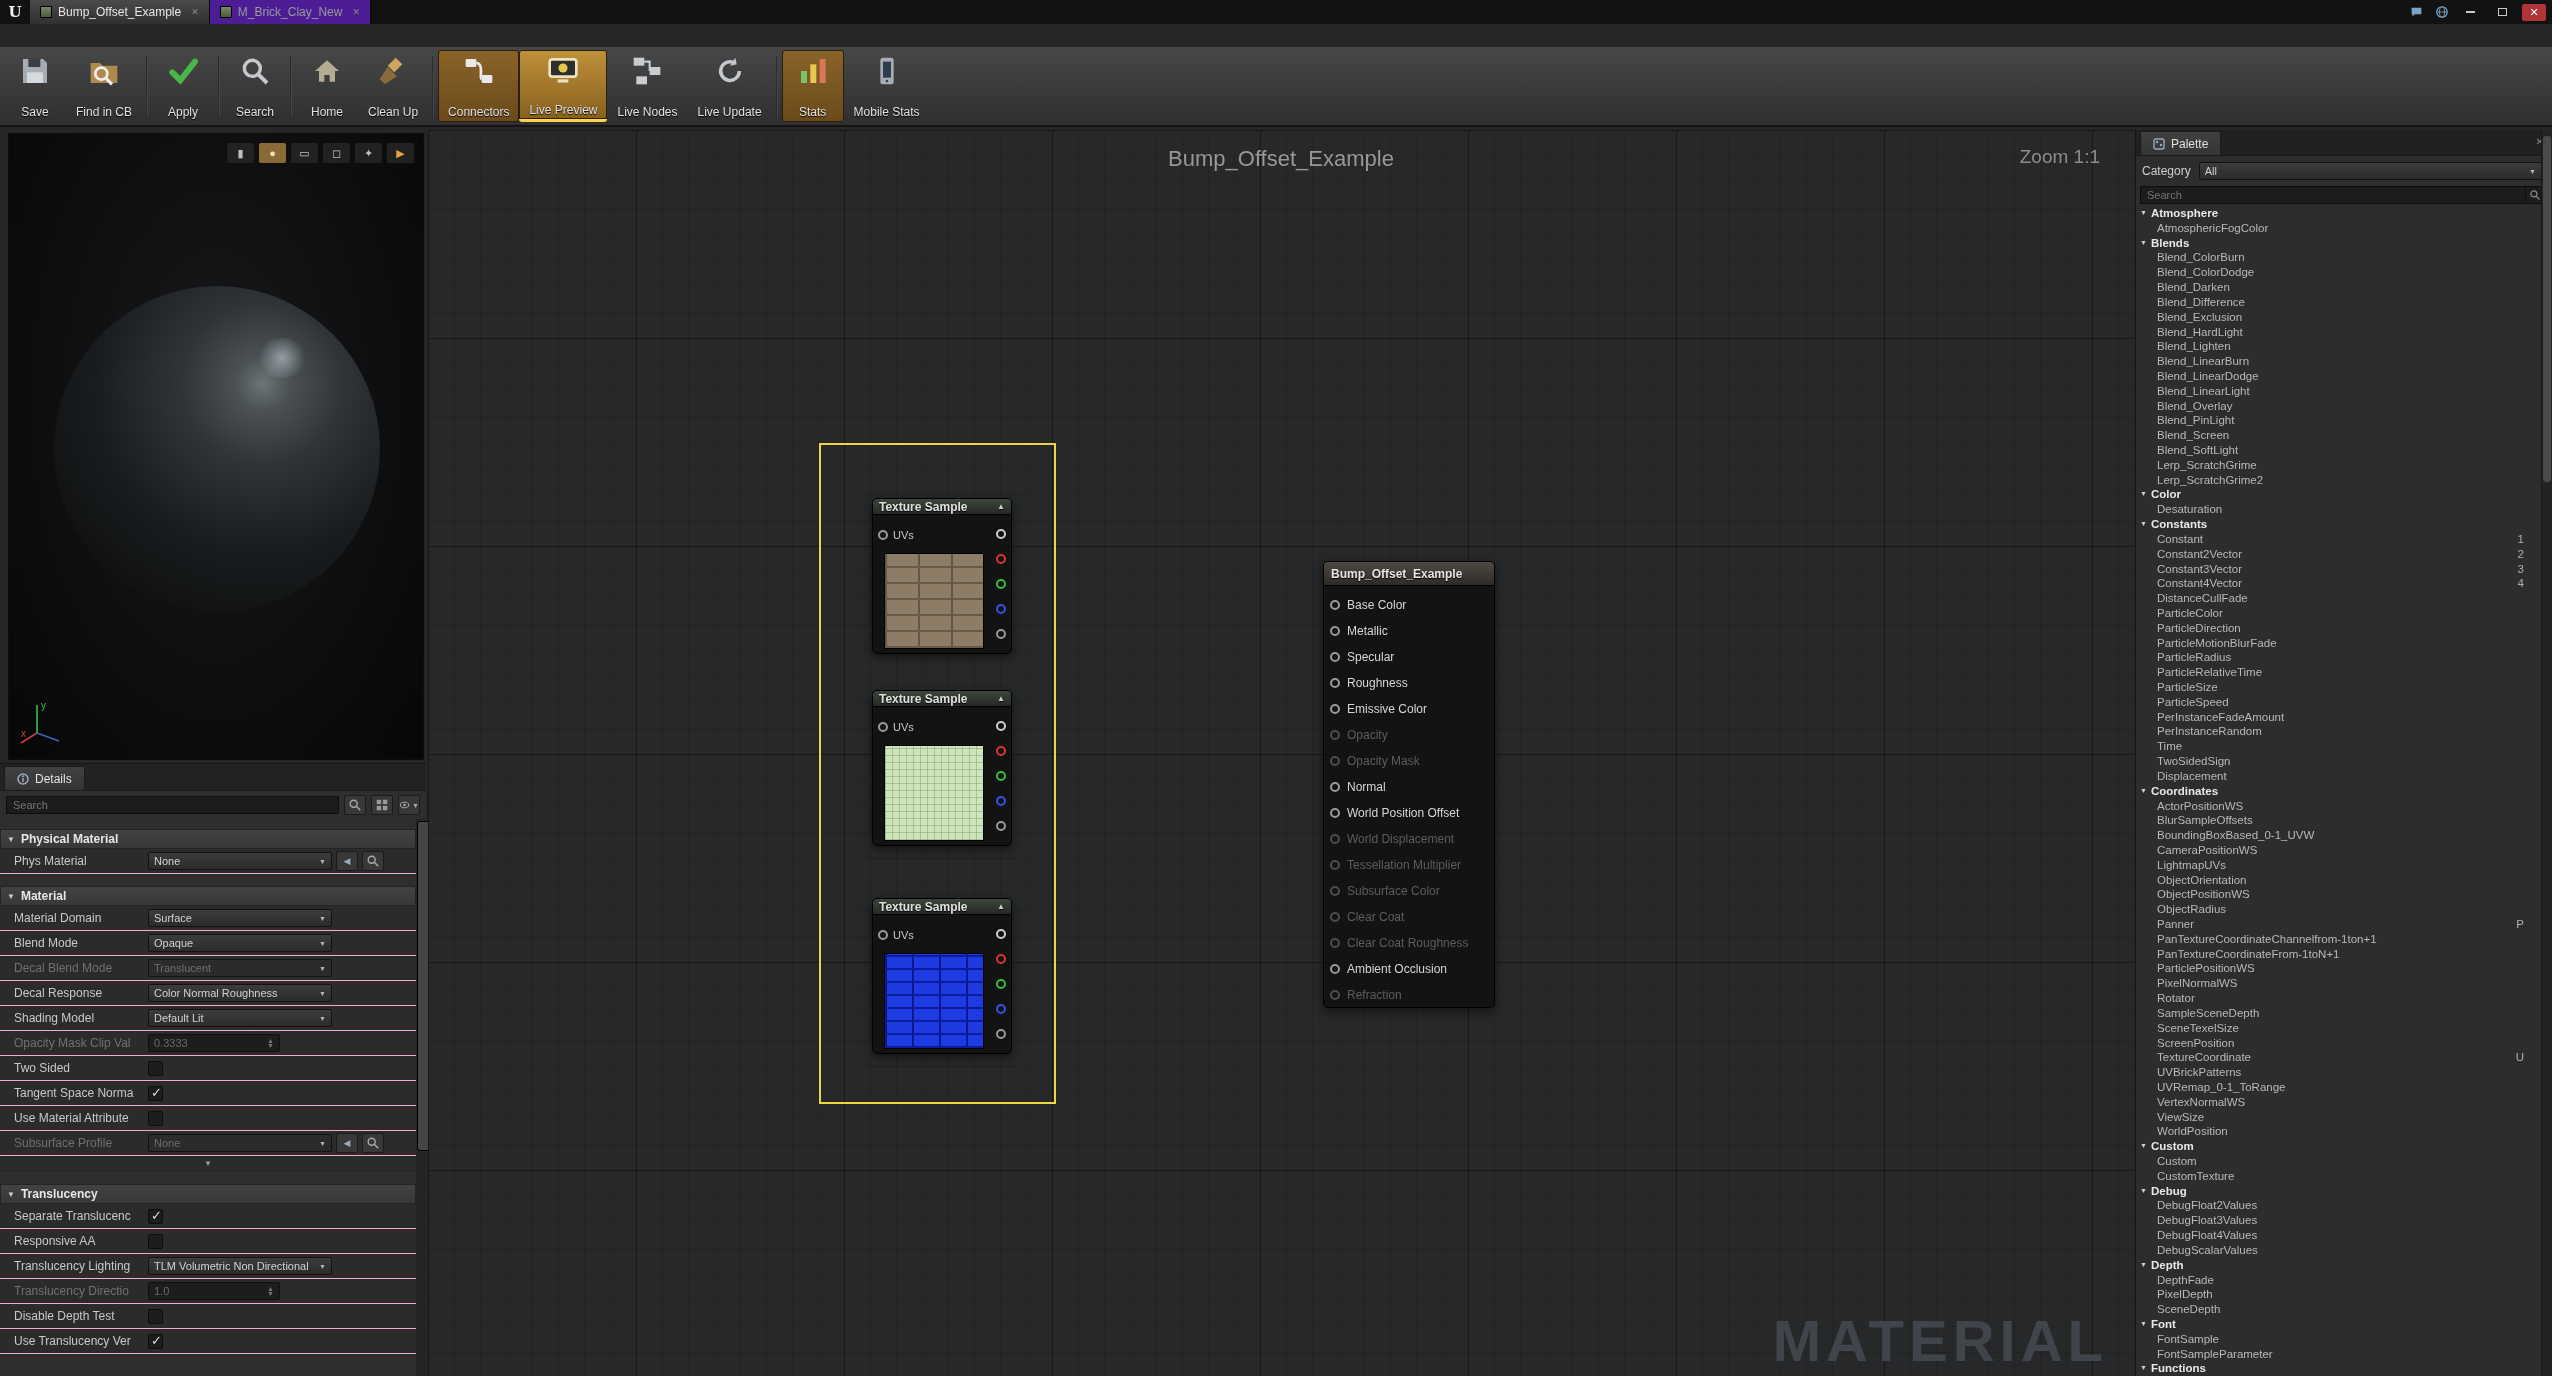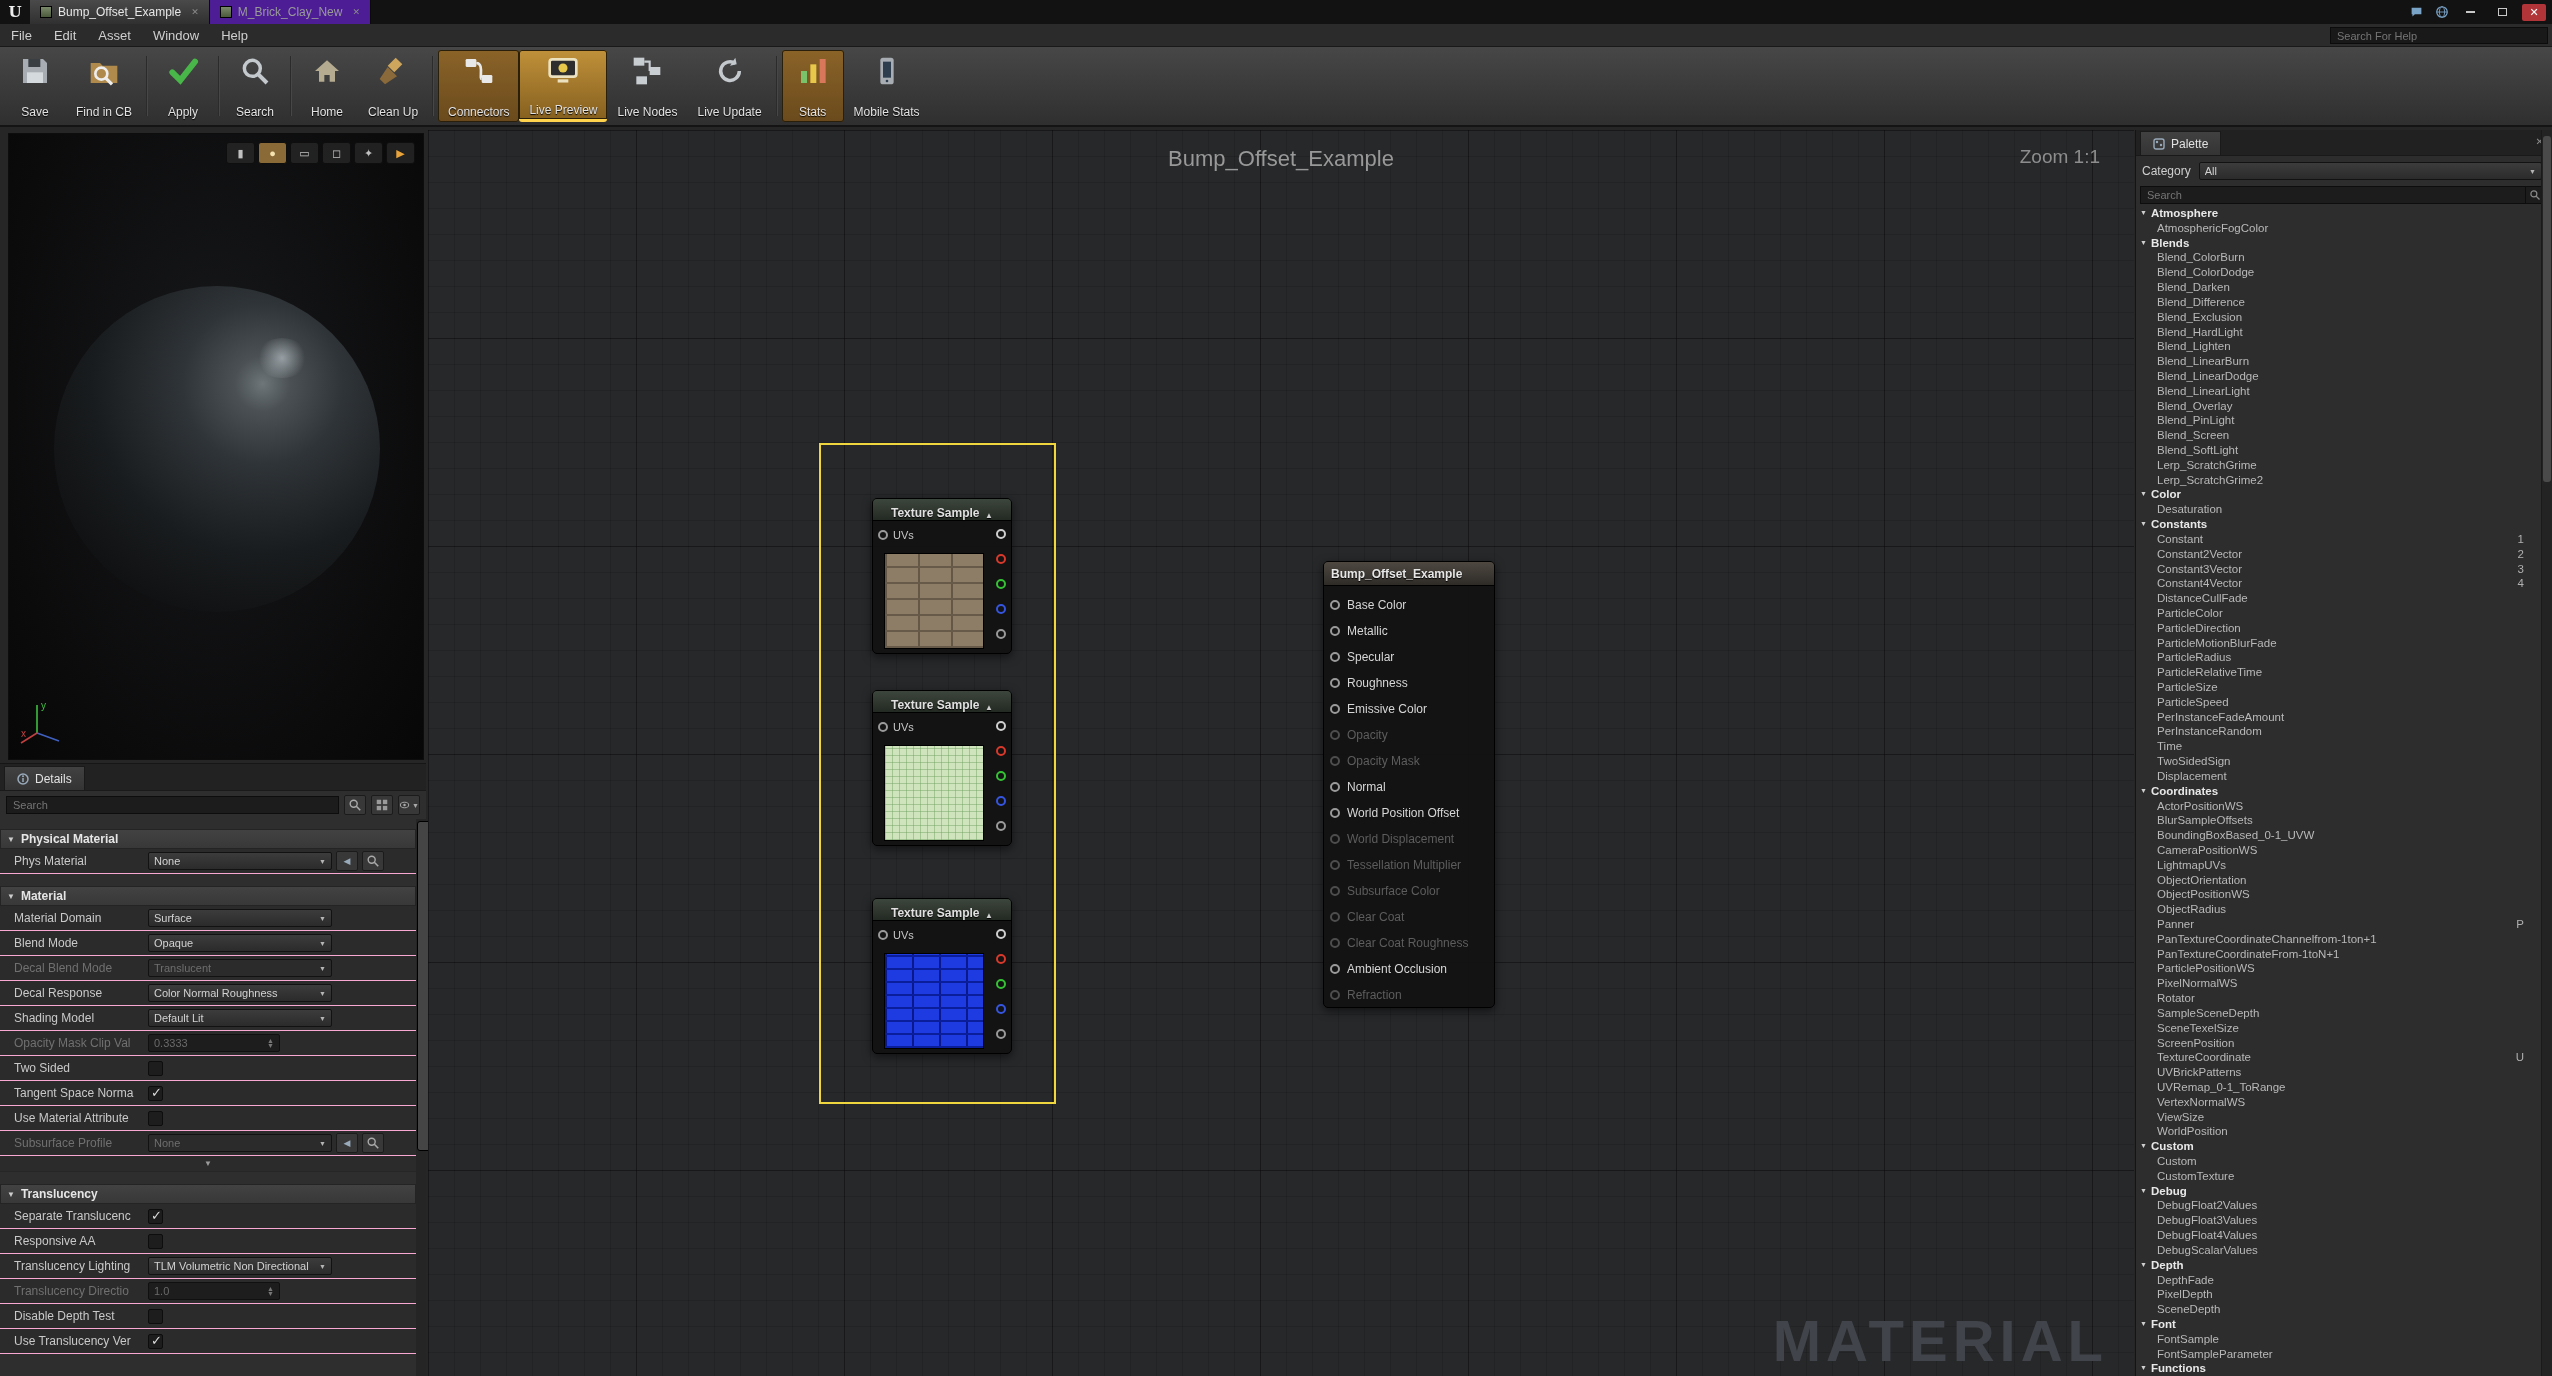--- a/index.html
+++ b/index.html
@@ -88,21 +88,21 @@
       linear-gradient(to bottom,rgba(0,0,0,.30) 1px,transparent 1px),
       linear-gradient(to right,rgba(0,0,0,.13) 1px,transparent 1px),
       linear-gradient(to bottom,rgba(0,0,0,.13) 1px,transparent 1px);
     background-size:208px 208px,208px 208px,26px 26px,26px 26px;}
   .graph-title{position:absolute;top:16px;left:0;right:0;text-align:center;font-size:22px;color:#989898;}
   .graph-zoom{position:absolute;top:16px;right:34px;font-size:19px;color:#8d8d8d;}
   .selection-rect{position:absolute;left:391px;top:313px;width:237px;height:661px;border:2px solid #efd53e;}
   .watermark{position:absolute;right:26px;bottom:2px;font-size:58px;font-weight:bold;letter-spacing:5px;color:#41444a;}
 
   .tex-node{position:absolute;width:140px;height:156px;background:rgba(18,18,18,.93);border:1px solid #000;border-radius:5px;box-shadow:0 3px 10px rgba(0,0,0,.55);}
-  .tex-header{height:22px;background:linear-gradient(#3d463c,#232a23);border-bottom:1px solid #000;border-radius:4px 4px 0 0;display:flex;align-items:flex-end;padding:0 18px;font-size:12px;font-weight:bold;color:#e0e0e0;text-shadow:0 1px 1px #000;}
+  .tex-header{height:16px;background:linear-gradient(#3d463c,#232a23);border-bottom:1px solid #000;border-radius:4px 4px 0 0;display:flex;align-items:center;padding:0 6px;font-size:12px;font-weight:bold;color:#e0e0e0;text-shadow:0 1px 1px #000;}
   .tex-header .collapse{margin-left:auto;font-size:8px;color:#cfcfcf;}
   .uvs-row{position:absolute;left:5px;top:30px;display:flex;align-items:center;gap:5px;font-size:11px;color:#c8c8c8;}
   .pin{width:10px;height:10px;border-radius:50%;border:2px solid #9a9a9a;background:transparent;display:inline-block;}
   .outpins{position:absolute;right:5px;top:30px;display:flex;flex-direction:column;gap:15px;align-items:center;}
   .thumb{position:absolute;left:11px;top:54px;width:100px;height:96px;border:1px solid #000;}
   .thumb.brick_tan{background:
       repeating-linear-gradient(0deg,#675a48 0 2px,transparent 2px 16px),
       repeating-linear-gradient(90deg,rgba(95,83,66,.9) 0 2px,transparent 2px 33px),
       #8d7d66;}
   .thumb.green_speckle{background:
@@ -173,32 +173,20 @@
       <span class="winbtn">
           <span class="mn"></span>
         </span>
       <span class="winbtn">
           <span class="sq"></span>
         </span>
       <span class="winbtn close">✕</span>
     </div>
   </div>
 
-  <div class="menubar">
-    <div style="display:flex;height:100%;">
-        <div class="menu-item">File</div>
-        <div class="menu-item">Edit</div>
-        <div class="menu-item">Asset</div>
-        <div class="menu-item">Window</div>
-        <div class="menu-item">Help</div>
-      </div>
-    <div class="help-search">
-      <input type="text" placeholder="Search For Help" style="">
-    </div>
-  </div>
 
   <div class="toolbar">
       <div class="tbtn">
         <div class="ticon">
           <svg viewBox="0 0 24 24">
             <path d="M3 3h15l3 3v15H3z" fill="#a7adb3"></path>
             <rect x="7" y="3" width="9" height="6" fill="#3a3f44"></rect>
             <rect x="6" y="13" width="12" height="8" fill="#d5dade"></rect>
           </svg>
         </div>

